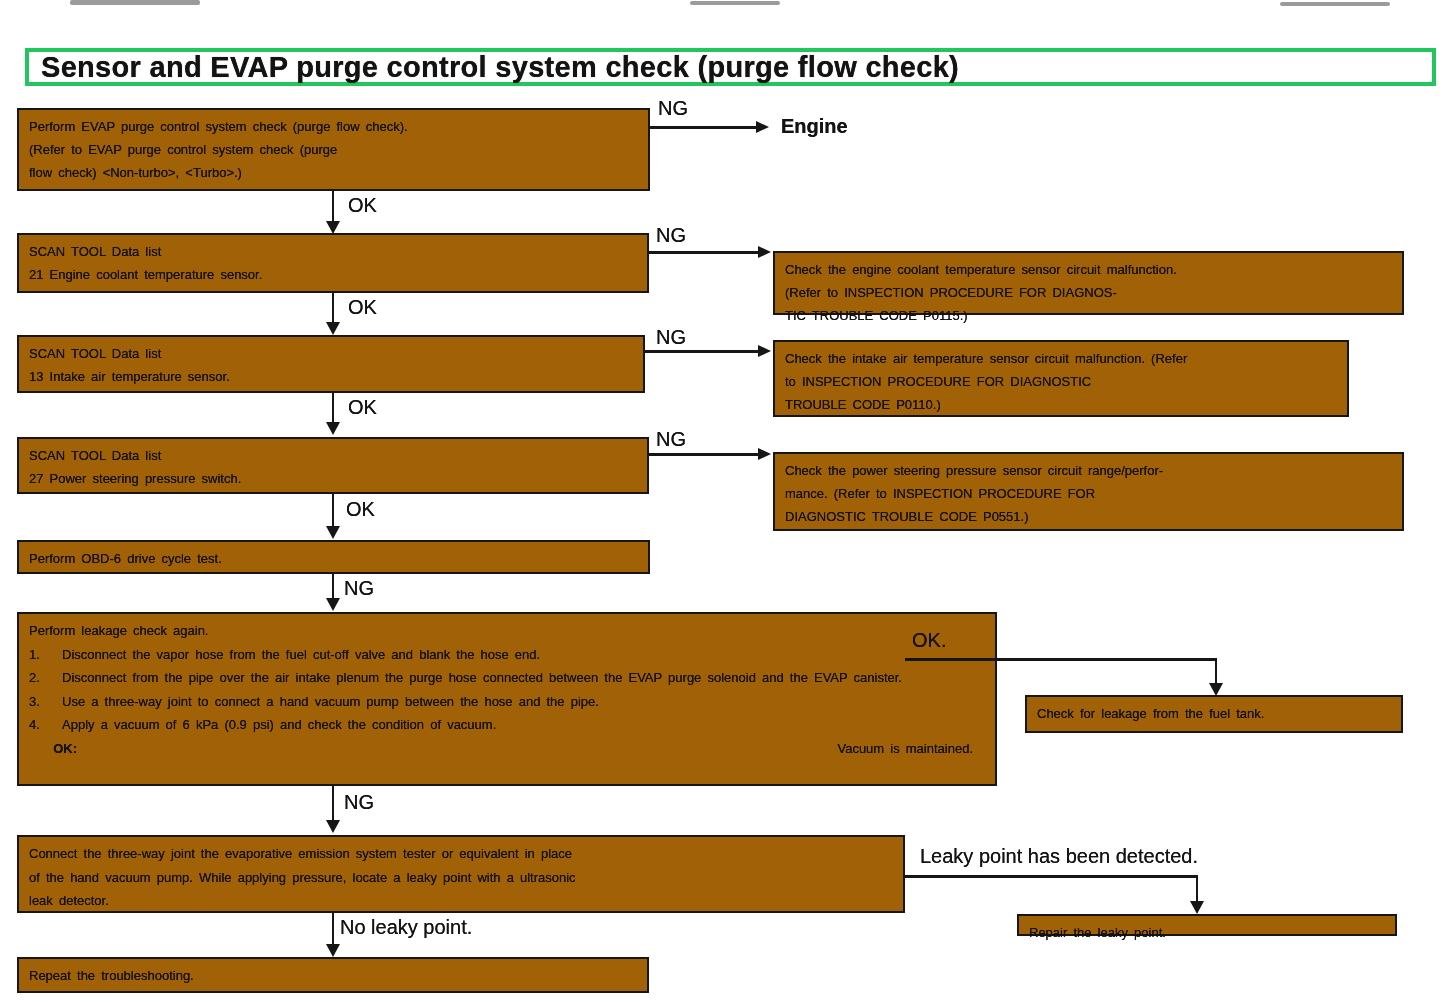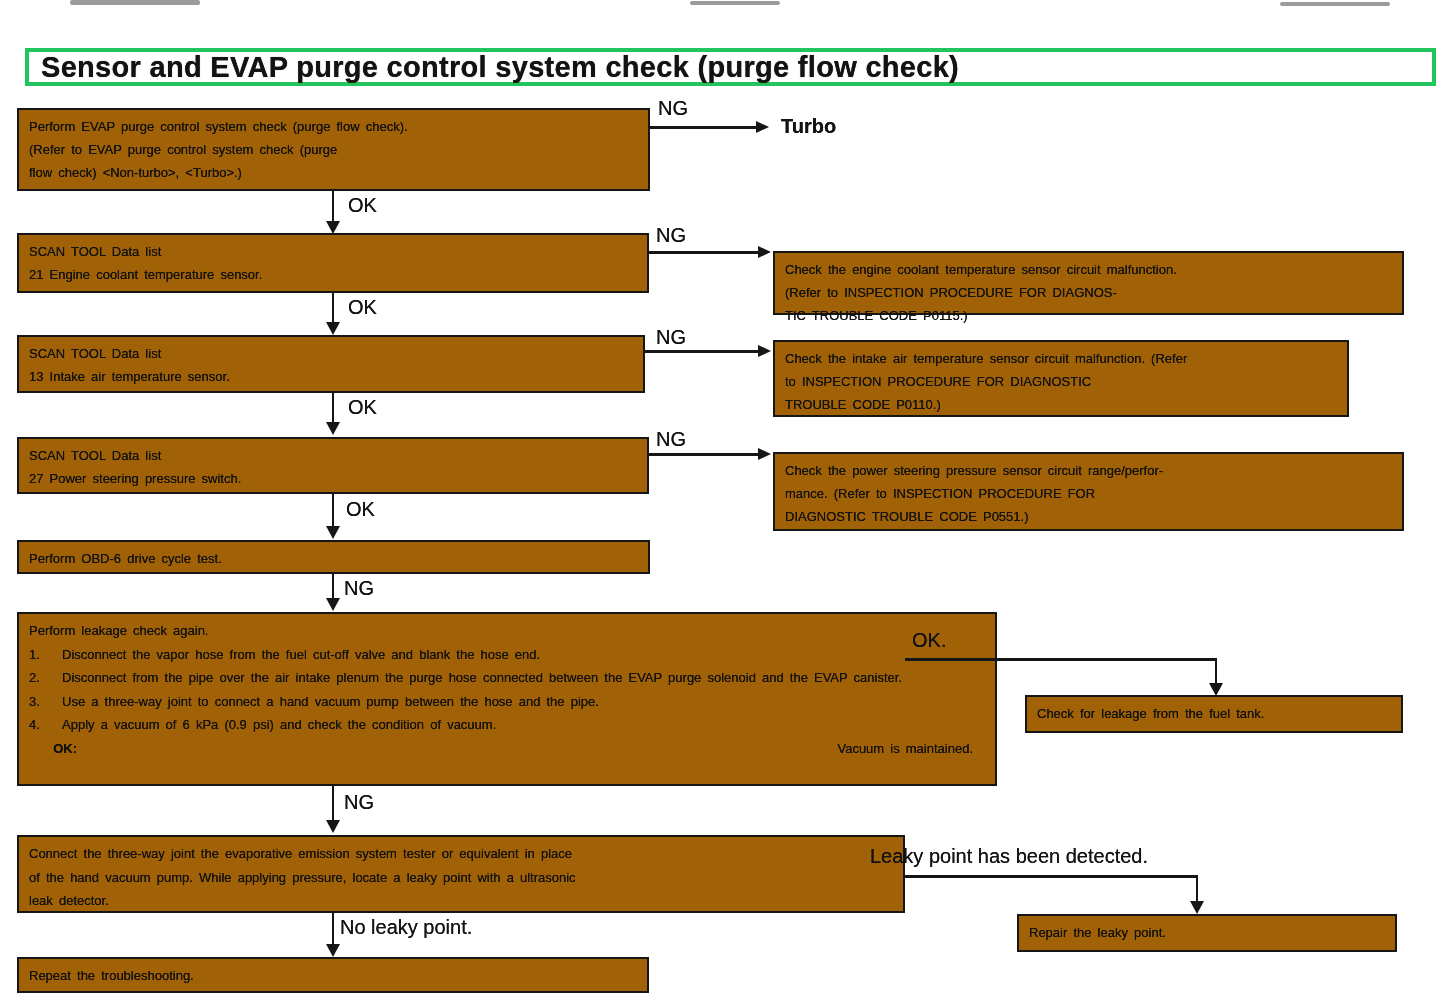--- a/index.html
+++ b/index.html
@@ -47,21 +47,21 @@
   <div class="artifact" style="left:1280px;top:2px;width:110px;height:4px;"></div>
 
   <div class="title-box">Sensor and EVAP purge control system check (purge flow check)</div>
 
   <div class="box" style="left:17px;top:108px;width:633px;height:83px;">Perform EVAP purge control system check (purge flow check).
 (Refer to EVAP purge control system check (purge
 flow check) &lt;Non-turbo&gt;, &lt;Turbo&gt;.)</div>
   <span class="edge-label" style="left:658px;top:97px;">NG</span>
   <div class="hl" style="left:650px;top:126px;width:107px;"></div>
   <div class="arr-r" style="left:756px;top:121px;"></div>
-  <span class="edge-label bold" style="left:781px;top:115px;">Turbo</span>
+  <span class="edge-label bold" style="left:781px;top:115px;">Engine</span>
 
   <div class="vl" style="left:332px;top:191px;height:31px;"></div>
   <div class="arr-d" style="left:326px;top:221px;"></div>
   <span class="edge-label" style="left:348px;top:194px;">OK</span>
 
   <div class="box" style="left:17px;top:233px;width:632px;height:60px;">SCAN TOOL Data list
 21 Engine coolant temperature sensor.</div>
   <span class="edge-label" style="left:656px;top:224px;">NG</span>
   <div class="hl" style="left:649px;top:251px;width:110px;"></div>
   <div class="arr-r" style="left:758px;top:246px;"></div>
@@ -135,25 +135,25 @@
   <div class="box" style="left:1025px;top:695px;width:378px;height:38px;">Check for leakage from the fuel tank.</div>
 
   <div class="vl" style="left:332px;top:786px;height:34px;"></div>
   <div class="arr-d" style="left:326px;top:820px;"></div>
   <span class="edge-label" style="left:344px;top:791px;">NG</span>
 
   <div class="box" style="left:17px;top:835px;width:888px;height:78px;line-height:23.5px;">Connect the three-way joint the evaporative emission system tester or equivalent in place
 of the hand vacuum pump. While applying pressure, locate a leaky point with a ultrasonic
 leak detector.</div>
 
-  <span class="edge-label" style="left:870px;top:845px;">Leaky point has been detected.</span>
+  <span class="edge-label" style="left:920px;top:845px;">Leaky point has been detected.</span>
   <div class="hl" style="left:903px;top:875px;width:295px;"></div>
   <div class="vl" style="left:1196px;top:875px;height:27px;"></div>
   <div class="arr-d" style="left:1190px;top:901px;"></div>
-  <div class="box" style="left:1017px;top:914px;width:380px;height:38px;">Repair the leaky point.</div>
+  <div class="box" style="left:1017px;top:914px;width:380px;height:22px;">Repair the leaky point.</div>
 
   <div class="vl" style="left:332px;top:913px;height:31px;"></div>
   <div class="arr-d" style="left:326px;top:944px;"></div>
   <span class="edge-label" style="left:340px;top:916px;">No leaky point.</span>
 
   <div class="box" style="left:17px;top:957px;width:632px;height:36px;">Repeat the troubleshooting.</div>
 
 </div>
 
 </body></html>

